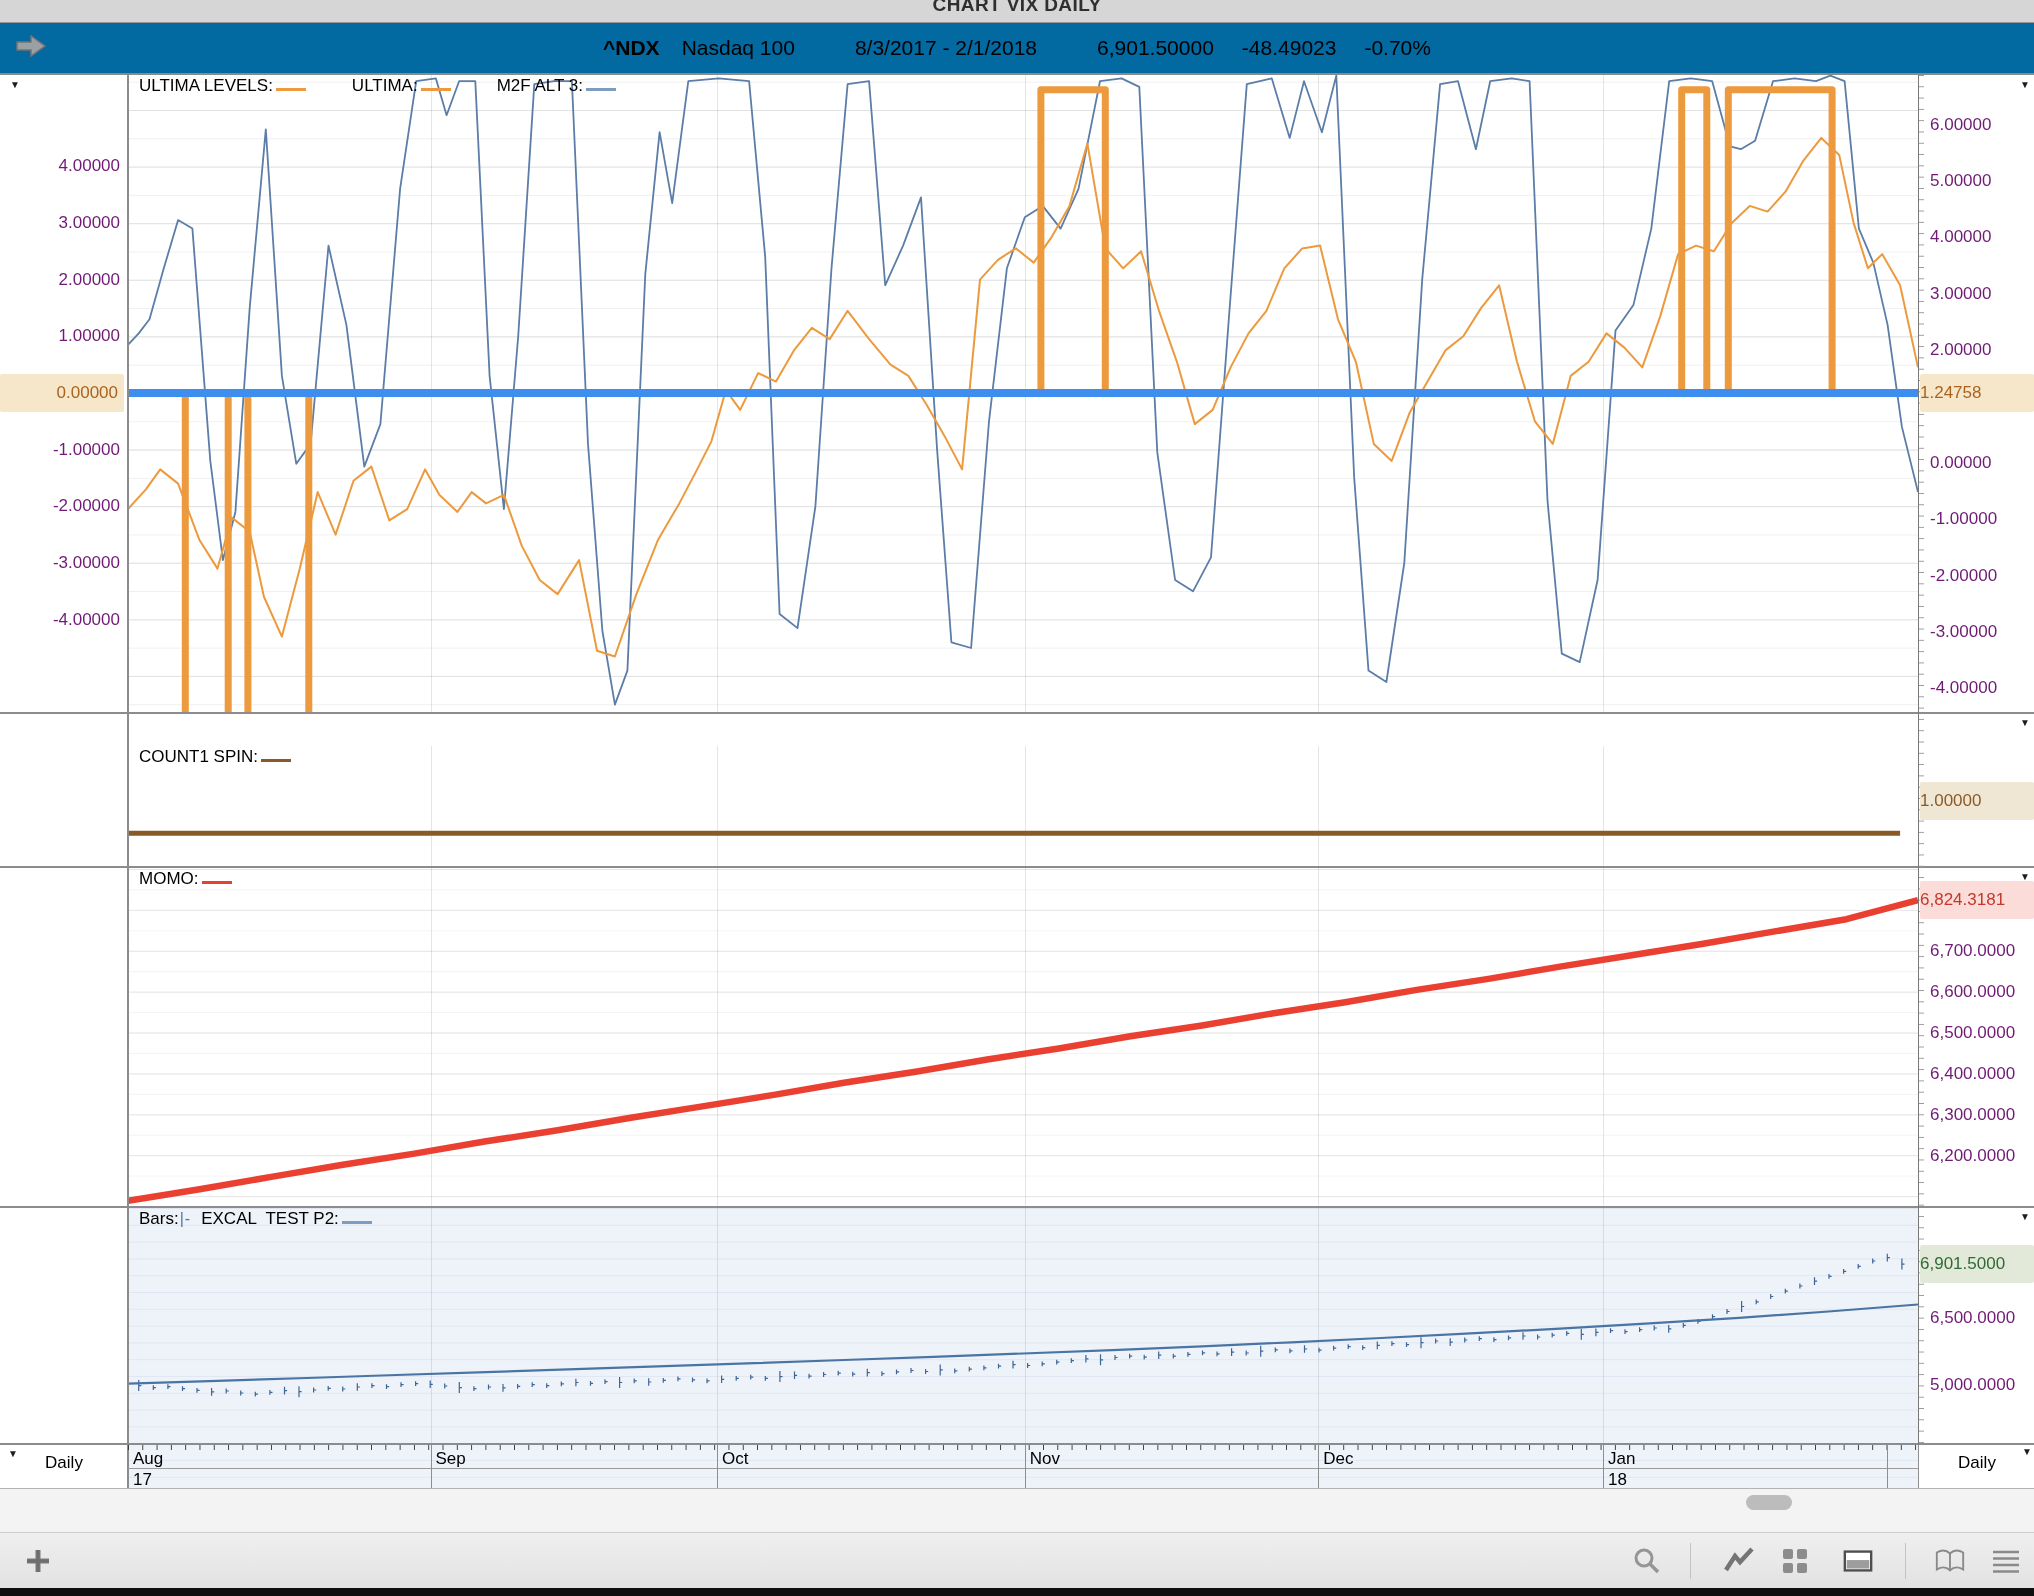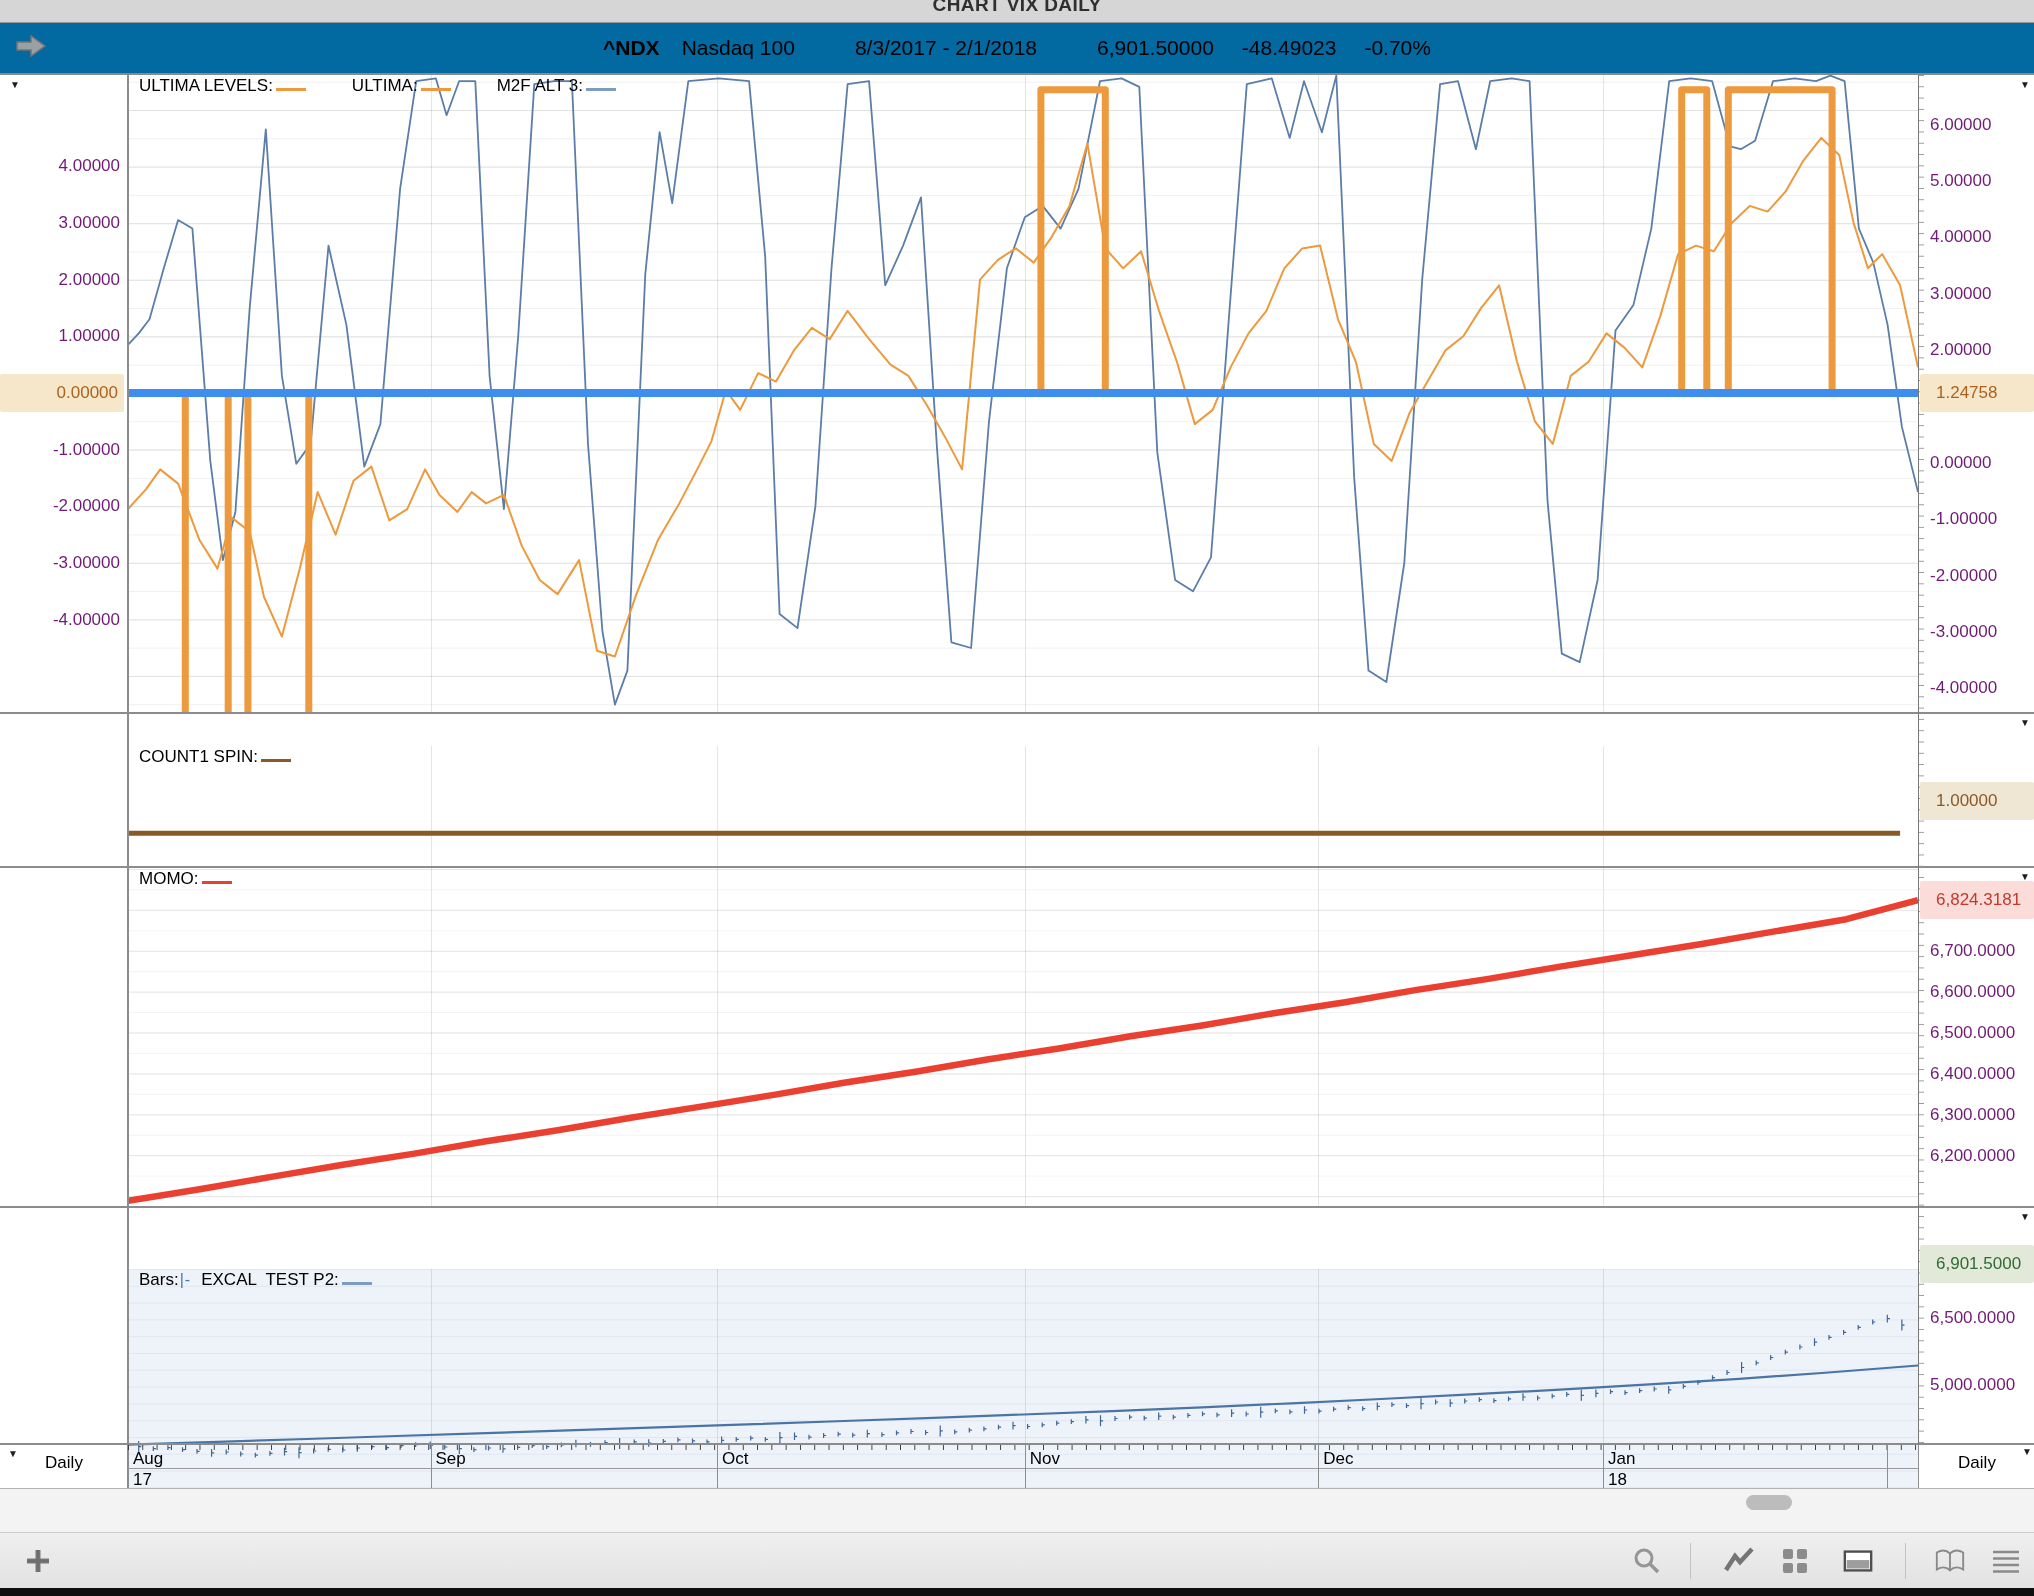--- a/index.html
+++ b/index.html
@@ -24,41 +24,41 @@
 
   
   .pane{position:absolute;left:128px;width:1790px;background:#fff;overflow:hidden}
   #p1{top:75px;height:637px;
       background-image:linear-gradient(#e2e2e2 1px,transparent 1px),linear-gradient(#f0f0f0 1px,transparent 1px);
       background-size:100% 56.6px,100% 28.3px;background-position:0 35px,0 6.7px}
   #p2{top:746px;height:152px}
   #p3{top:868px;height:338px;
       background-image:linear-gradient(#e7e7e7 1px,transparent 1px),linear-gradient(#f3f3f3 1px,transparent 1px);
       background-size:100% 40.9px,100% 20.45px;background-position:0 1px,0 1px}
-  #p4{top:1269px;height:282px;background-color:#eef2f9;
+  #p4{top:1208px;height:282px;background-color:#eef2f9;
       background-image:linear-gradient(#e0e7f2 1px,transparent 1px);
       background-size:100% 16.8px}
   .pane svg{position:absolute;left:0;top:0}
   .mline{position:absolute;top:0;bottom:0;width:1px;background:rgba(110,110,110,.18)}
 
   .legend{position:absolute;left:11px;top:1px;display:flex;align-items:baseline;
           font-size:17px;z-index:6;white-space:pre;color:#000}
   .leg-swatch{width:30px;height:3px;display:inline-block;vertical-align:-2px;margin:0 46px 0 3px}
   .leg-glyph{margin:0 10px 0 1px;font-size:16px;letter-spacing:1px}
 
   
   .lgut,.rgut{position:absolute;z-index:5}
   .lgut{left:0;width:126px}
   .rgut{left:1920px;width:114px}
   .axlab{position:absolute;height:20px;line-height:20px;font-size:17px;color:#701a75;white-space:nowrap}
   .lgut .axlab{right:6px;text-align:right}
   .rgut .axlab{left:10px}
   .axhl{position:absolute;height:38px;line-height:38px;font-size:17px;white-space:nowrap;border-radius:2px}
   .lgut .axhl{left:0;right:2px;text-align:right;padding-right:6px}
-  .rgut .axhl{left:0;right:0;padding-left:16px}
+  .rgut .axhl{left:0;right:0;padding-left:0}
 
   
   .hsep{position:absolute;left:0;width:100%;height:2px;background:#8c8c8c}
   .vgutline{position:absolute;left:127px;top:75px;width:2px;height:1413px;background:#8c8c8c}
   .vaxline{position:absolute;left:1918px;top:75px;width:1px;height:1413px;background:#787878}
   .vaxticks{position:absolute;left:1919px;top:75px;width:5px;height:1368px;
             background-image:linear-gradient(#9a9a9a 1px,transparent 1px);background-size:100% 11.3px}
 
   
   .daterow{position:absolute;top:1445px;left:0;width:100%;height:43px;font-size:17px}

